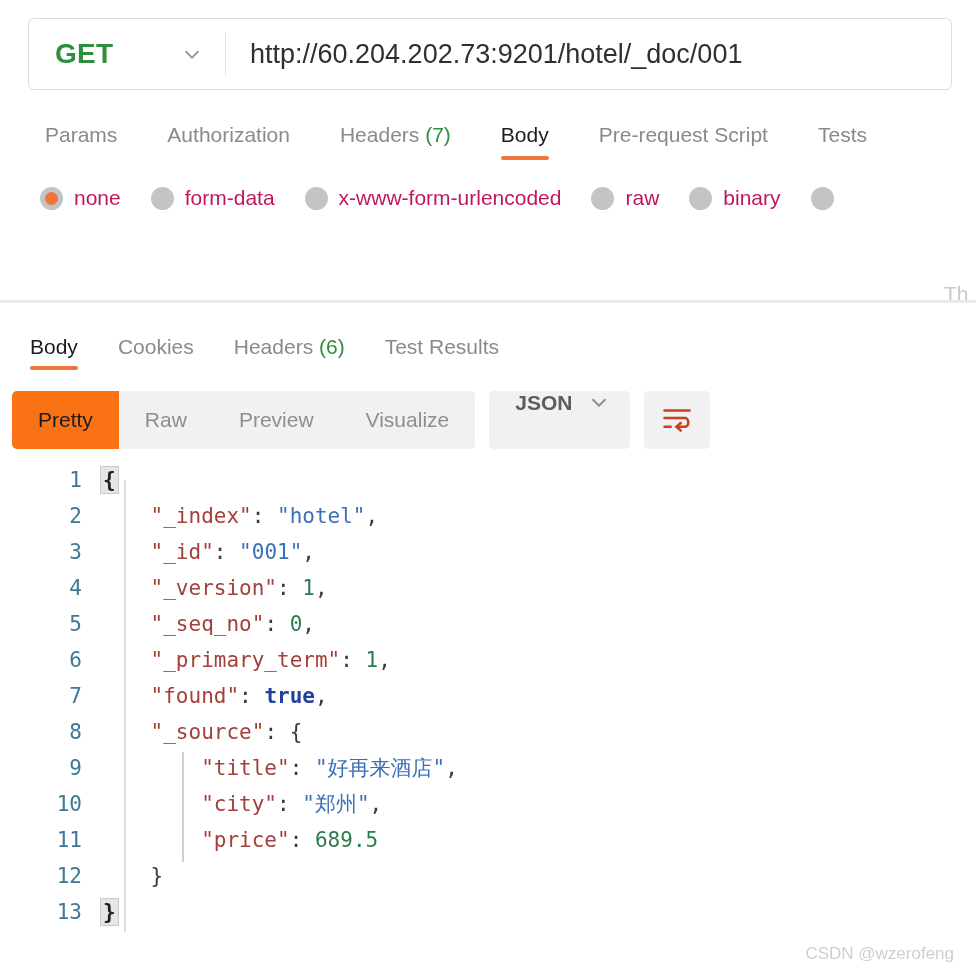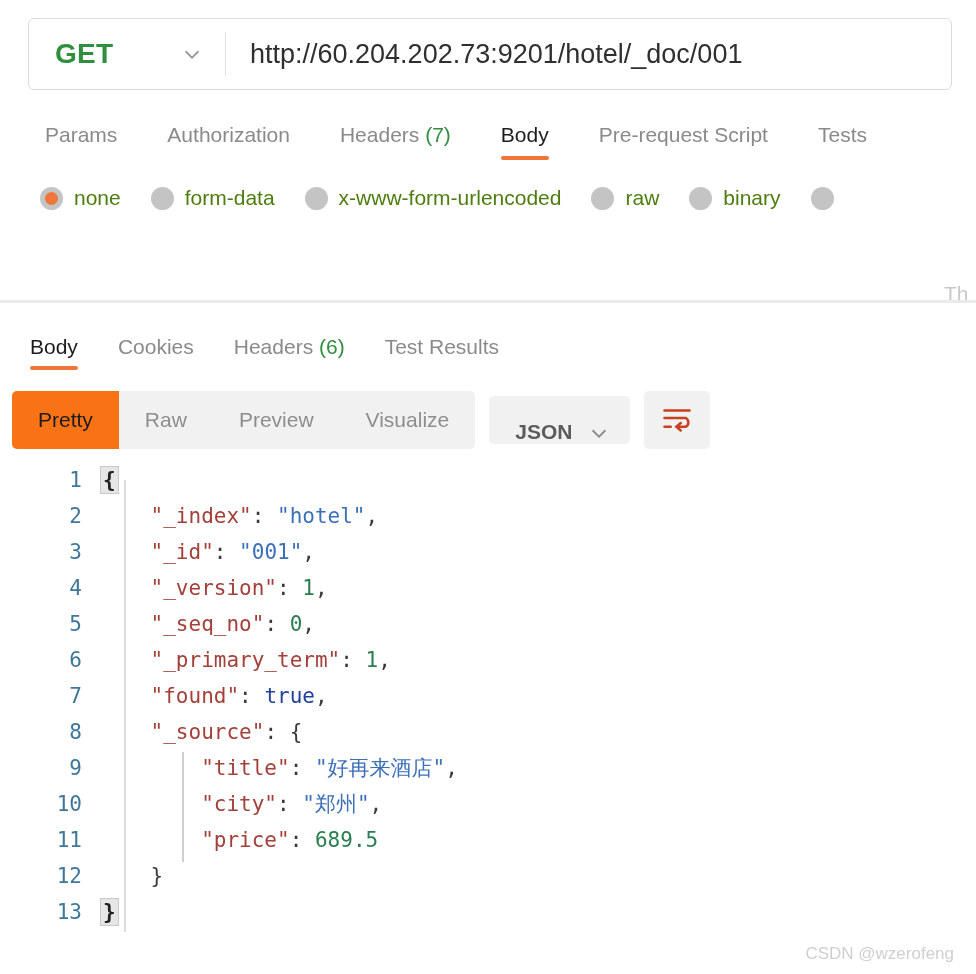--- a/index.html
+++ b/index.html
@@ -68,21 +68,21 @@
   }
   .radio-dot {
     width: 23px; height: 23px; border-radius: 50%;
     background: #c4c4c4; flex: none;
     display: flex; align-items: center; justify-content: center;
   }
   .radio-dot.sel::after {
     content: ""; width: 13px; height: 13px;
     border-radius: 50%; background: #ef7638;
   }
-  .radio-label { font-size: 21px; color: #4d7c0f; }
+  .radio-label { font-size: 21px; color: #be185d; }
 
   
   .ghost-hint {
     position: absolute; right: 8px; top: 282px;
     font-size: 21px; color: #c9c9c9; white-space: nowrap;
     overflow: hidden; width: 24px;
   }
   .section-divider {
     position: absolute; left: 0; right: 0; top: 300px;
     height: 3px; background: #eaeaea;
@@ -107,23 +107,23 @@
     background: #f1f1f1; border-radius: 5px; overflow: hidden;
     height: 58px;
   }
   .seg {
     display: flex; align-items: center; justify-content: center;
     padding: 0 26px; font-size: 21px; color: #8e8e8e; cursor: pointer;
     white-space: nowrap;
   }
   .seg.active { background: #f97316; color: #1c1c1c; }
   .json-select {
-    display: flex; align-items: flex-end; gap: 16px;
+    display: flex; align-items: flex-start; gap: 16px;
     background: #f1f1f1; border-radius: 5px;
-    height: 48px; padding: 0 20px 0 26px; cursor: pointer;
+    height: 58px; padding: 0 20px 0 26px; cursor: pointer;
   }
   .json-select .lbl { font-size: 21px; color: #5c5c5c; font-weight: bold; }
   .wrap-btn {
     display: flex; align-items: center; justify-content: center;
     width: 66px; height: 58px;
     background: #f1f1f1; border-radius: 5px; cursor: pointer;
   }
 
   
   .code-area {
@@ -138,21 +138,21 @@
   }
   .code-line { position: relative; flex: 1; white-space: pre; color: #a3403a; }
 
   .brace-hl {
     background: #e6e6e6; border: 1px solid #c9c9c9;
     padding: 1px 2px; color: #222; font-weight: bold;
   }
   .k  { color: #a3403a; }
   .s  { color: #3b6fb8; }
   .n  { color: #2a7d4f; }
-  .b  { color: #21419b; font-weight: normal; margin-top: 32px; }
+  .b  { color: #21419b; font-weight: bold; margin-top: 32px; }
   .p  { color: #3a3a3a; }
 
   
   .guide1 {
     position: absolute; left: 124px; top: 480px;
     width: 2px; height: 452px; background: #dcdcdc;
   }
   .guide2 {
     position: absolute; left: 182px; top: 752px;
     width: 2px; height: 110px; background: #cfcfcf;

